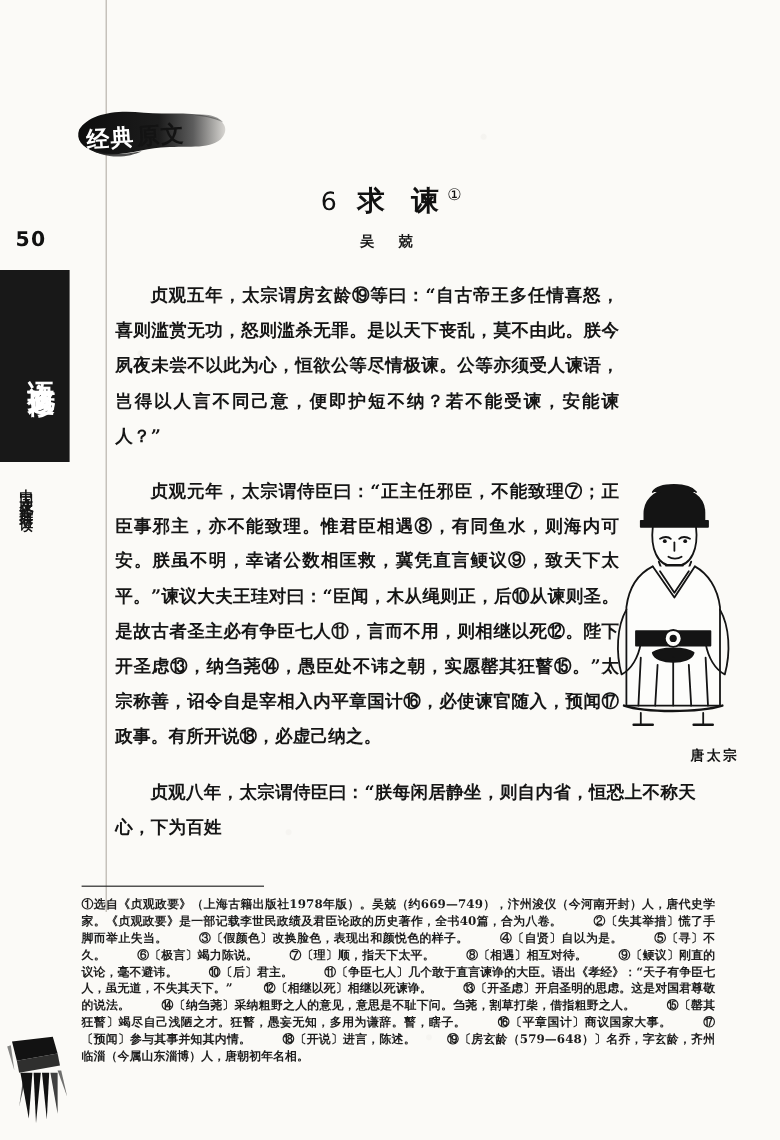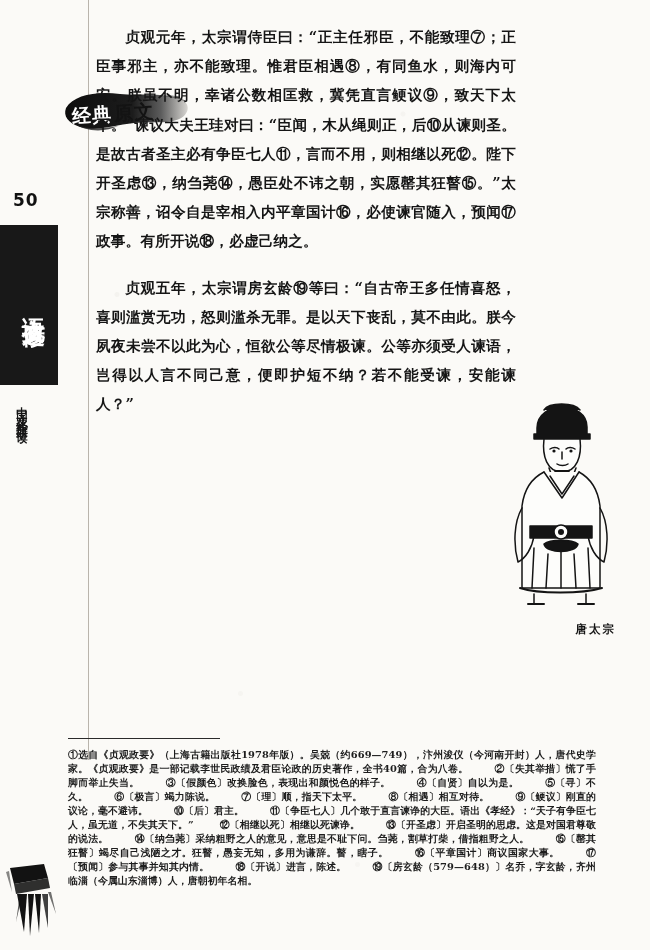--- a/index.html
+++ b/index.html
@@ -264,24 +264,32 @@
       <path d="M10,34 C22,42 40,41 56,38 C44,44 24,45 10,34 Z" fill="#222" opacity=".8"></path>
       <path d="M100,8 C110,6 120,9 124,14 C116,10 108,9 100,8 Z" fill="#333" opacity=".5"></path>
     </svg>
   </div>
   <div class="banner-label">
     <span class="w">经典</span>
     <span class="b">原文</span>
   </div>
 
   <div class="main">
+    <div class="title-block">
+      <div class="title-line">
+        <span class="num">6</span>
+        <span>求  谏</span><span class="sup">①</span>
+      </div>
+      <div class="author-line">吴  兢</div>
+    </div>
 
     <div class="body-text">
+      <p class="p-wrap-narrow">贞观五年，太宗谓房玄龄⑲等曰：“自古帝王多任情喜怒，喜则滥赏无功，怒则滥杀无罪。是以天下丧乱，莫不由此。朕今夙夜未尝不以此为心，恒欲公等尽情极谏。公等亦须受人谏语，岂得以人言不同己意，便即护短不纳？若不能受谏，安能谏人？”</p>
       <p class="p-wrap-narrow">贞观元年，太宗谓侍臣曰：“正主任邪臣，不能致理⑦；正臣事邪主，亦不能致理。惟君臣相遇⑧，有同鱼水，则海内可安。朕虽不明，幸诸公数相匡救，冀凭直言鲠议⑨，致天下太平。”谏议大夫王珪对曰：“臣闻，木从绳则正，后⑩从谏则圣。是故古者圣主必有争臣七人⑪，言而不用，则相继以死⑫。陛下开圣虑⑬，纳刍荛⑭，愚臣处不讳之朝，实愿罄其狂瞽⑮。”太宗称善，诏令自是宰相入内平章国计⑯，必使谏官随入，预闻⑰政事。有所开说⑱，必虚己纳之。</p>
-      <p class="p-wrap-narrow">贞观五年，太宗谓房玄龄⑲等曰：“自古帝王多任情喜怒，喜则滥赏无功，怒则滥杀无罪。是以天下丧乱，莫不由此。朕今夙夜未尝不以此为心，恒欲公等尽情极谏。公等亦须受人谏语，岂得以人言不同己意，便即护短不纳？若不能受谏，安能谏人？”</p>
+      <p>贞观八年，太宗谓侍臣曰：“朕每闲居静坐，则自内省，恒恐上不称天心，下为百姓</p>
     </div>
   </div>
 
   <div class="illus">
     <svg width="112" height="220" viewBox="0 0 112 220" xmlns="http://www.w3.org/2000/svg">
       <g stroke="#141414" stroke-width="1.5" fill="none" stroke-linecap="round" stroke-linejoin="round">
 
         <path d="M33,30 C33,16 46,9 58,9 C71,9 83,16 83,29 L83,36 L33,36 Z" fill="#141414"></path>
         <path d="M30,36 L86,36 L86,41 L30,41 Z" fill="#141414"></path>
         <path d="M40,12 C45,4 70,4 76,12" fill="#141414"></path>

